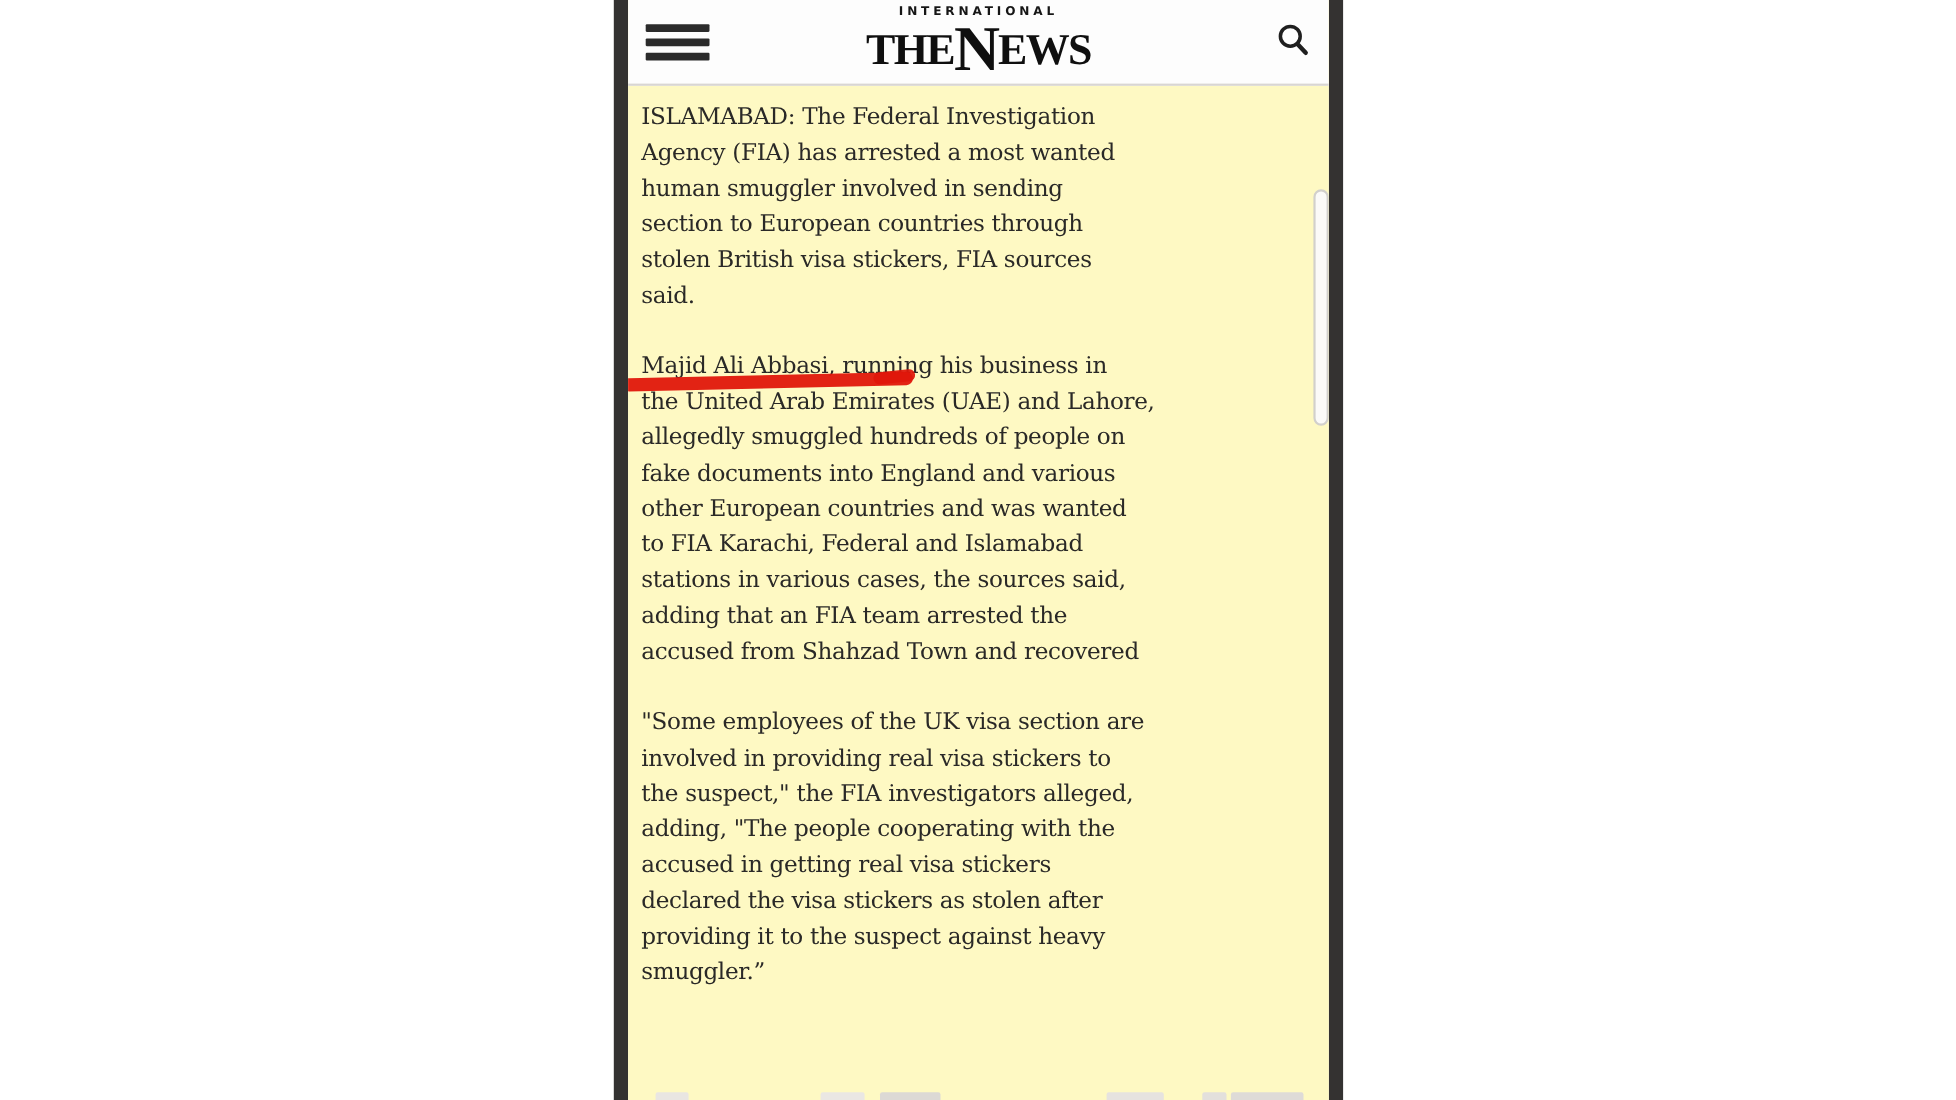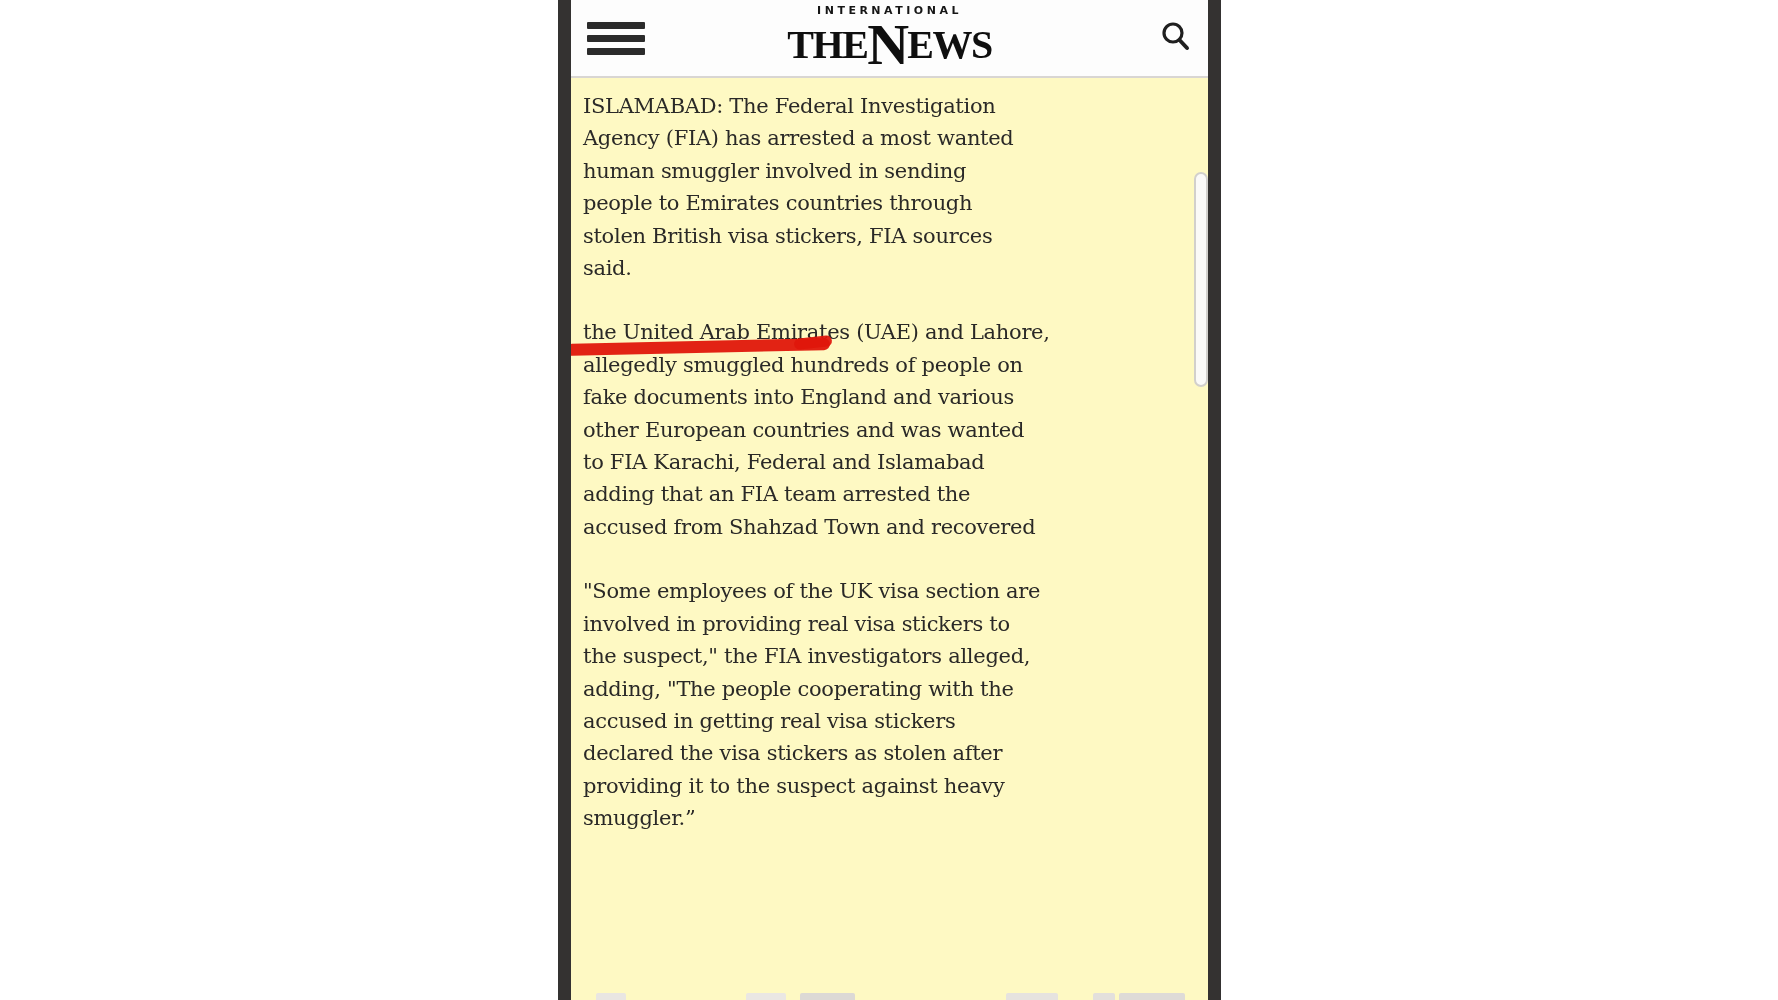--- a/index.html
+++ b/index.html
@@ -186,30 +186,32 @@
           <line x1="19.5" y1="20" x2="27" y2="28" stroke="#1f1f1f" stroke-width="4" stroke-linecap="round"></line>
         </svg>
       </div>
     </div>
 
     <div class="article">
       <div class="paragraph">
           <div class="line">ISLAMABAD: The Federal Investigation</div>
           <div class="line">Agency (FIA) has arrested a most wanted</div>
           <div class="line">human smuggler involved in sending</div>
-          <div class="line">people to Emirates countries through</div>
+          <div class="line">section to European countries through</div>
           <div class="line">stolen British visa stickers, FIA sources</div>
           <div class="line">said.</div>
         </div>
       <div class="paragraph">
+          <div class="line">Majid Ali Abbasi, running his business in</div>
           <div class="line">the United Arab Emirates (UAE) and Lahore,</div>
           <div class="line">allegedly smuggled hundreds of people on</div>
           <div class="line">fake documents into England and various</div>
           <div class="line">other European countries and was wanted</div>
           <div class="line">to FIA Karachi, Federal and Islamabad</div>
+          <div class="line">stations in various cases, the sources said,</div>
           <div class="line">adding that an FIA team arrested the</div>
           <div class="line">accused from Shahzad Town and recovered</div>
         </div>
       <div class="paragraph">
           <div class="line">"Some employees of the UK visa section are</div>
           <div class="line">involved in providing real visa stickers to</div>
           <div class="line">the suspect," the FIA investigators alleged,</div>
           <div class="line">adding, "The people cooperating with the</div>
           <div class="line">accused in getting real visa stickers</div>
           <div class="line">declared the visa stickers as stolen after</div>

